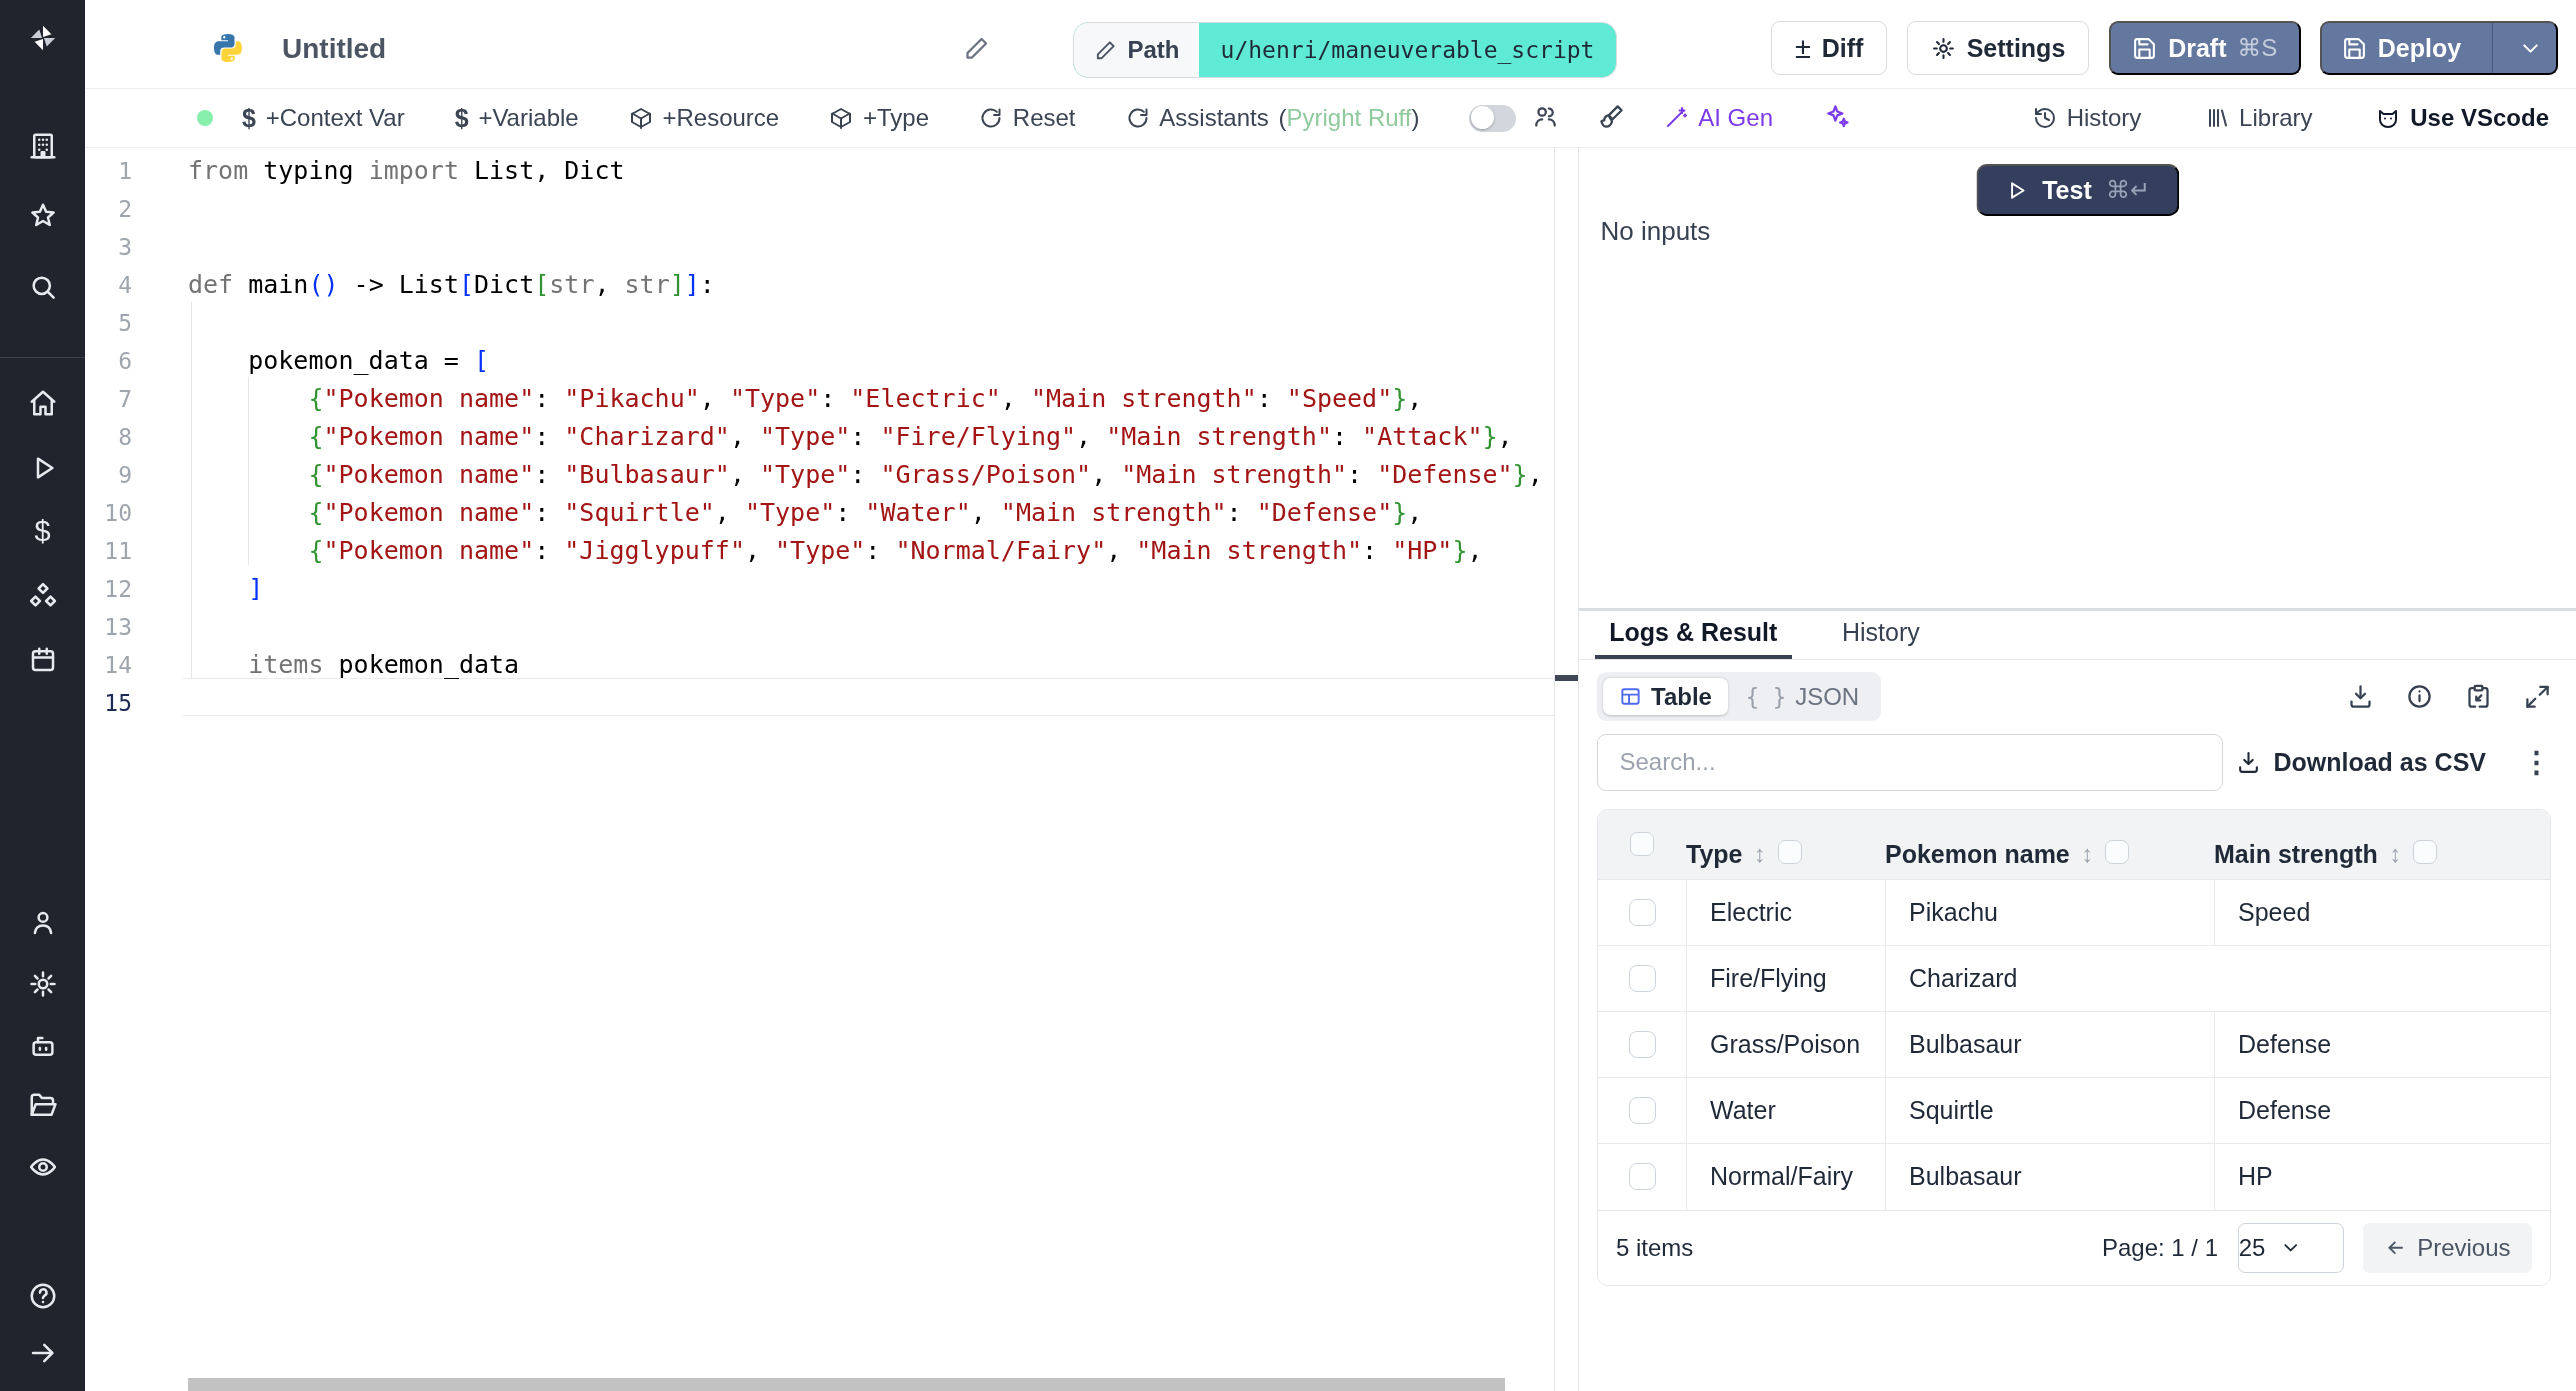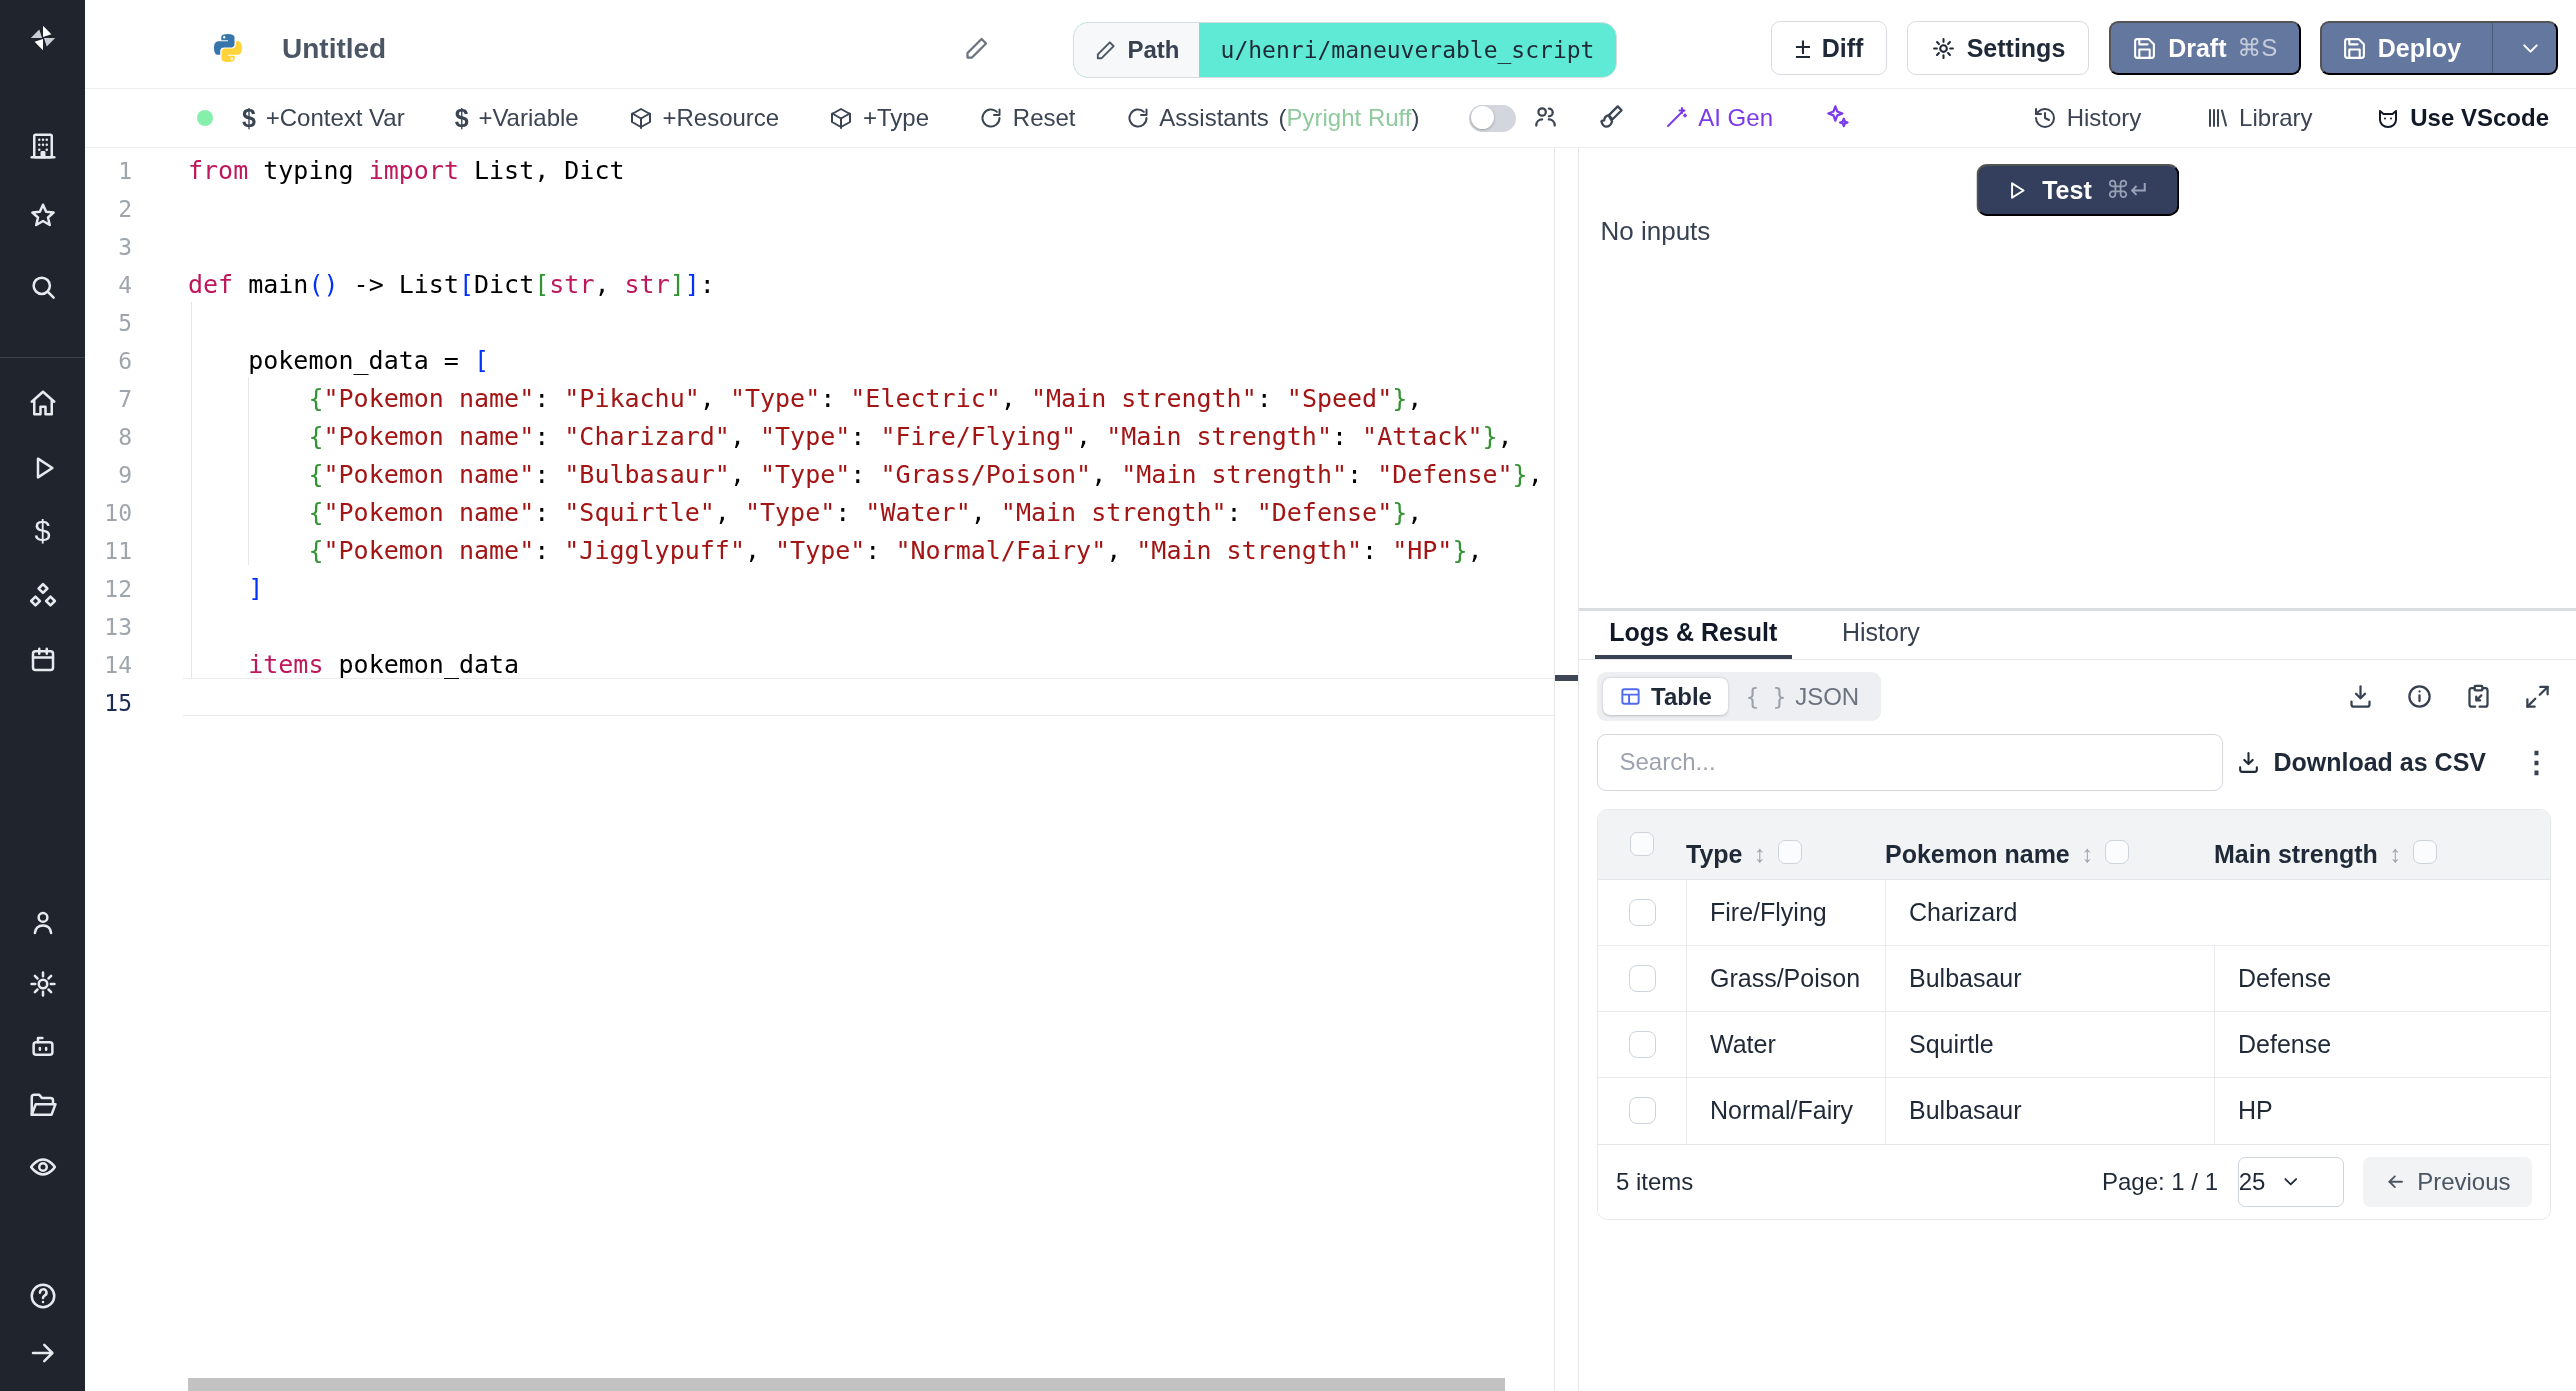--- a/index.html
+++ b/index.html
@@ -75,21 +75,21 @@
   .content { display:flex; height:1252px; }
 
   
   .editor { position:relative; width:1469px; flex:0 0 1469px; background:#fff; overflow:hidden;
     font-family:"DejaVu Sans Mono", monospace; }
   .gutter { position:absolute; left:0; top:3.6px; width:47px; text-align:right; }
   .gutter .ln { height:38px; line-height:38px; font-size:23px; color:#9fa5ad; }
   .gutter .ln.active { color:#1b2b54; }
   .codecol { position:absolute; left:103px; top:3.6px; }
   .cl { height:38px; line-height:38px; font-size:25px; white-space:pre; color:#000; }
-  .tok-k { color:#be185d; } .tok-t { color:#000000; } .tok-s { color:#a31515; }
+  .tok-k { color:#737373; } .tok-t { color:#000000; } .tok-s { color:#a31515; }
   .tok-b1 { color:#0431fa; } .tok-b2 { color:#319331; }
   .indent-guide { position:absolute; width:0.9px; background:#e3e6ea; }
   .active-line { position:absolute; left:98px; right:0; height:38px;
     border-top:1.8px solid #ebebeb; border-bottom:1.8px solid #ebebeb; }
   .hscroll { position:absolute; left:103px; top:1230px; width:1317px; height:19.7px; background:#c2c2c2; }
 
   
   .splitter { position:relative; width:25px; flex:0 0 25px; background:#fff;
     border-left:0.9px solid #e5e7eb; border-right:0.9px solid #e5e7eb; cursor:col-resize; }
   .splitter .handle { position:absolute; left:0; top:527px; width:23px; height:6.3px; background:#3f4756; }
@@ -581,20 +581,28 @@
                 <span class="sort">↕</span>
                 <span class="cb sm"></span>
               </div>
             </div>
 
             <div id="table-body">
                 <div class="trow">
                   <div class="tc-cb">
                     <span class="cb row"></span>
                   </div>
+                  <div class="tcell col-type">Electric</div>
+                  <div class="tcell col-name">Pikachu</div>
+                  <div class="tcell col-str">Speed</div>
+                </div>
+                <div class="trow">
+                  <div class="tc-cb">
+                    <span class="cb row"></span>
+                  </div>
                   <div class="tcell col-type">Fire/Flying</div>
                   <div class="tcell col-name">Charizard</div>
                 </div>
                 <div class="trow">
                   <div class="tc-cb">
                     <span class="cb row"></span>
                   </div>
                   <div class="tcell col-type">Grass/Poison</div>
                   <div class="tcell col-name">Bulbasaur</div>
                   <div class="tcell col-str">Defense</div>

